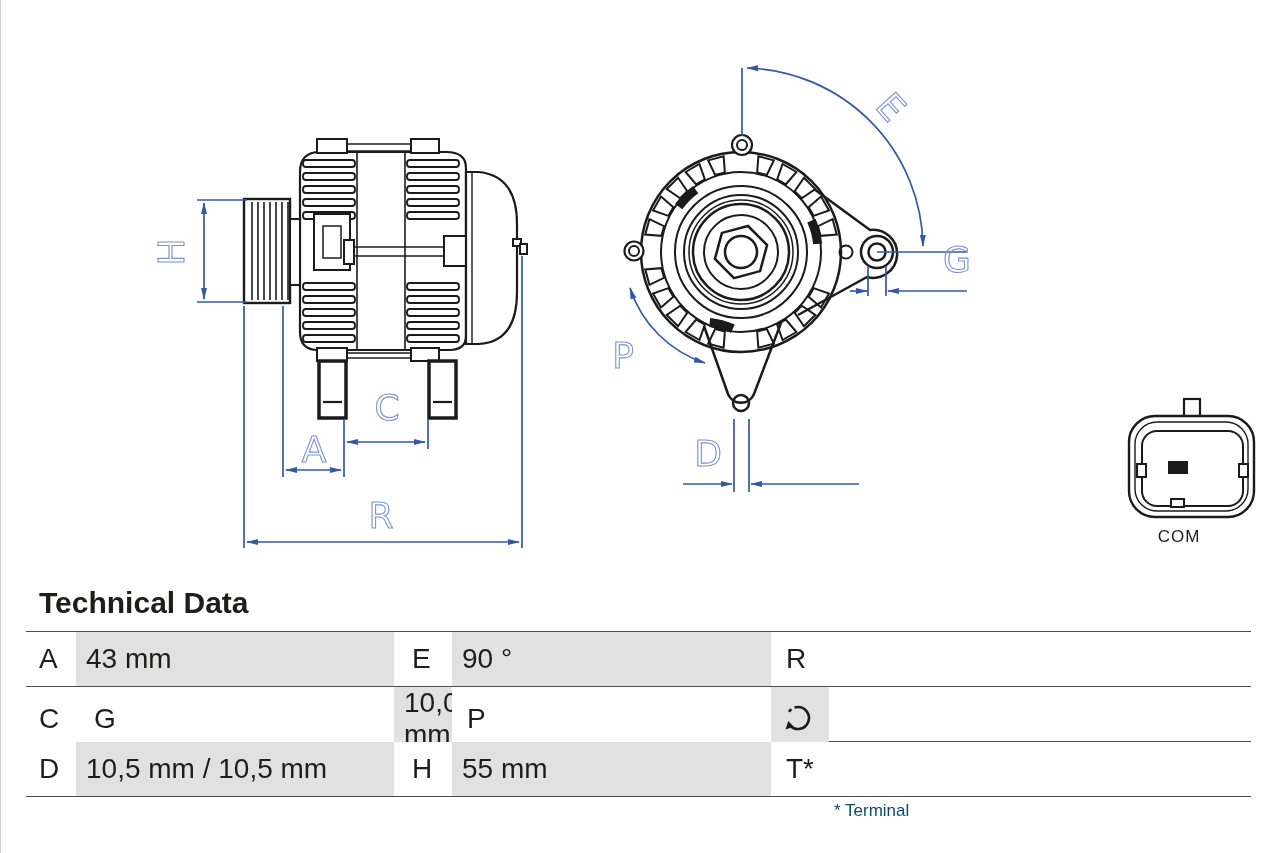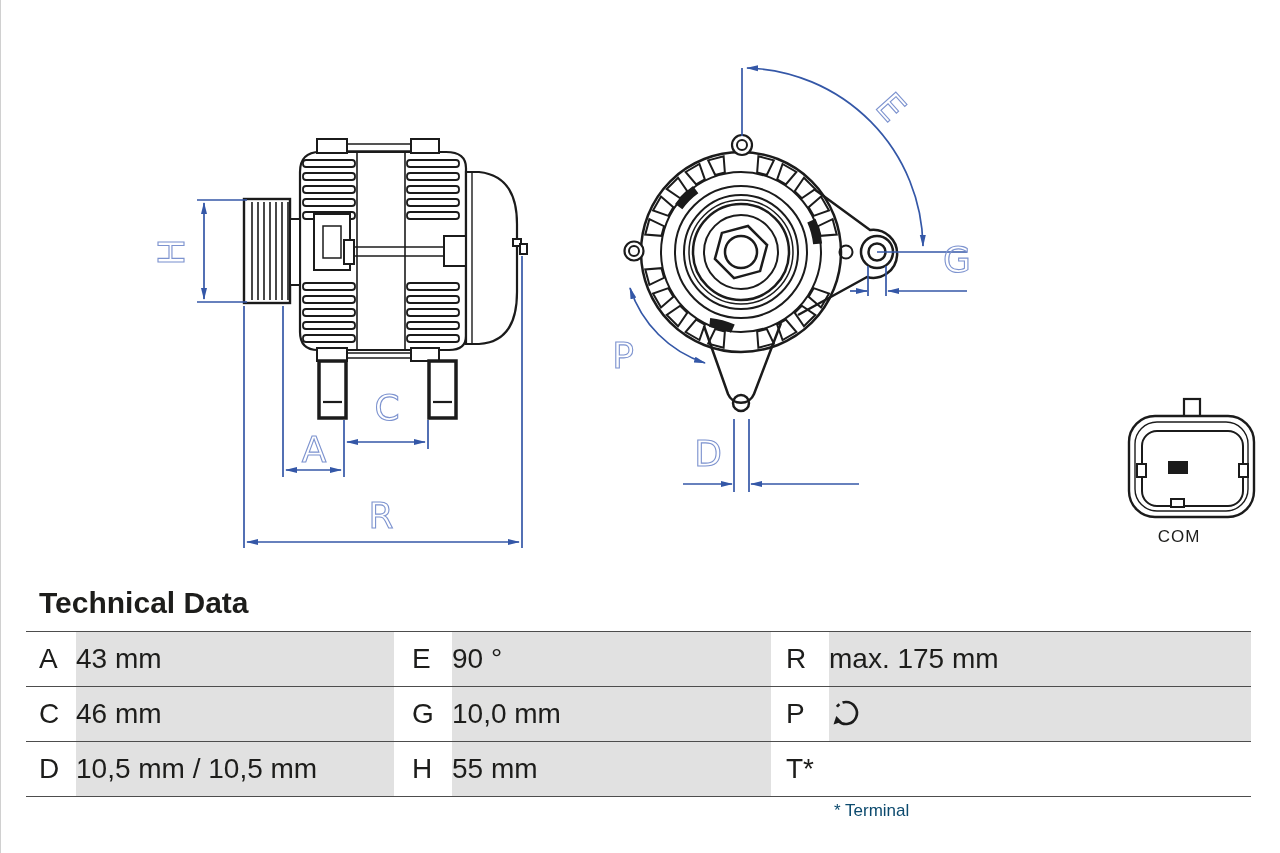--- a/index.html
+++ b/index.html
@@ -27,21 +27,21 @@
     border-top:1.5px solid #4d4d4d;
   }
   .trow{
     display:grid;grid-template-columns:50px 318px 58px 319px 58px 1fr;
     height:54px;border-bottom:1.5px solid #4d4d4d;
   }
   .cell{display:flex;align-items:center;font-size:28px;color:#1d1d1b;}
   .kc{background:#fff;padding-left:13px;}
   .kc.c2{padding-left:18px;}
   .kc.c3{padding-left:15px;}
-  .vc{background:#e1e1e1;}
+  .vc{background:#e1e1e1;padding-left:10px;}
   .footnote{
     position:absolute;left:833px;top:801px;font-size:17px;color:#0c4a6e;
   }
 </style>
 </head>
 <body>
 
 <div id="page">
 
 
@@ -253,25 +253,23 @@
 
   <div class="heading">Technical Data</div>
 
   <div id="tdtable">
     <div class="trow">
       <div class="cell kc">A</div>
       <div class="cell vc">43 mm</div>
       <div class="cell kc c2">E</div>
       <div class="cell vc">90 °</div>
       <div class="cell kc c3">R</div>
-      <div class="cell vc">max. 175 mm</div>
     </div>
     <div class="trow">
       <div class="cell kc">C</div>
-      <div class="cell vc">46 mm</div>
       <div class="cell kc c2">G</div>
       <div class="cell vc">10,0 mm</div>
       <div class="cell kc c3">P</div>
       <div class="cell vc">
         <svg width="36" height="32" viewBox="0 0 36 32">
           <path d="M17,4 A11,11 0 1 1 9.2,22.8" fill="none" stroke="#1b1b1b" stroke-width="2.6"></path>
           <path d="M17,4 A11,11 0 0 0 6.7,11.2" fill="none" stroke="#1b1b1b" stroke-width="2.6" stroke-dasharray="3.5,3.5"></path>
           <polygon points="4.5,26.5 12.9,23.7 7.3,18.1" fill="#1b1b1b"></polygon>
         </svg>
       </div>

